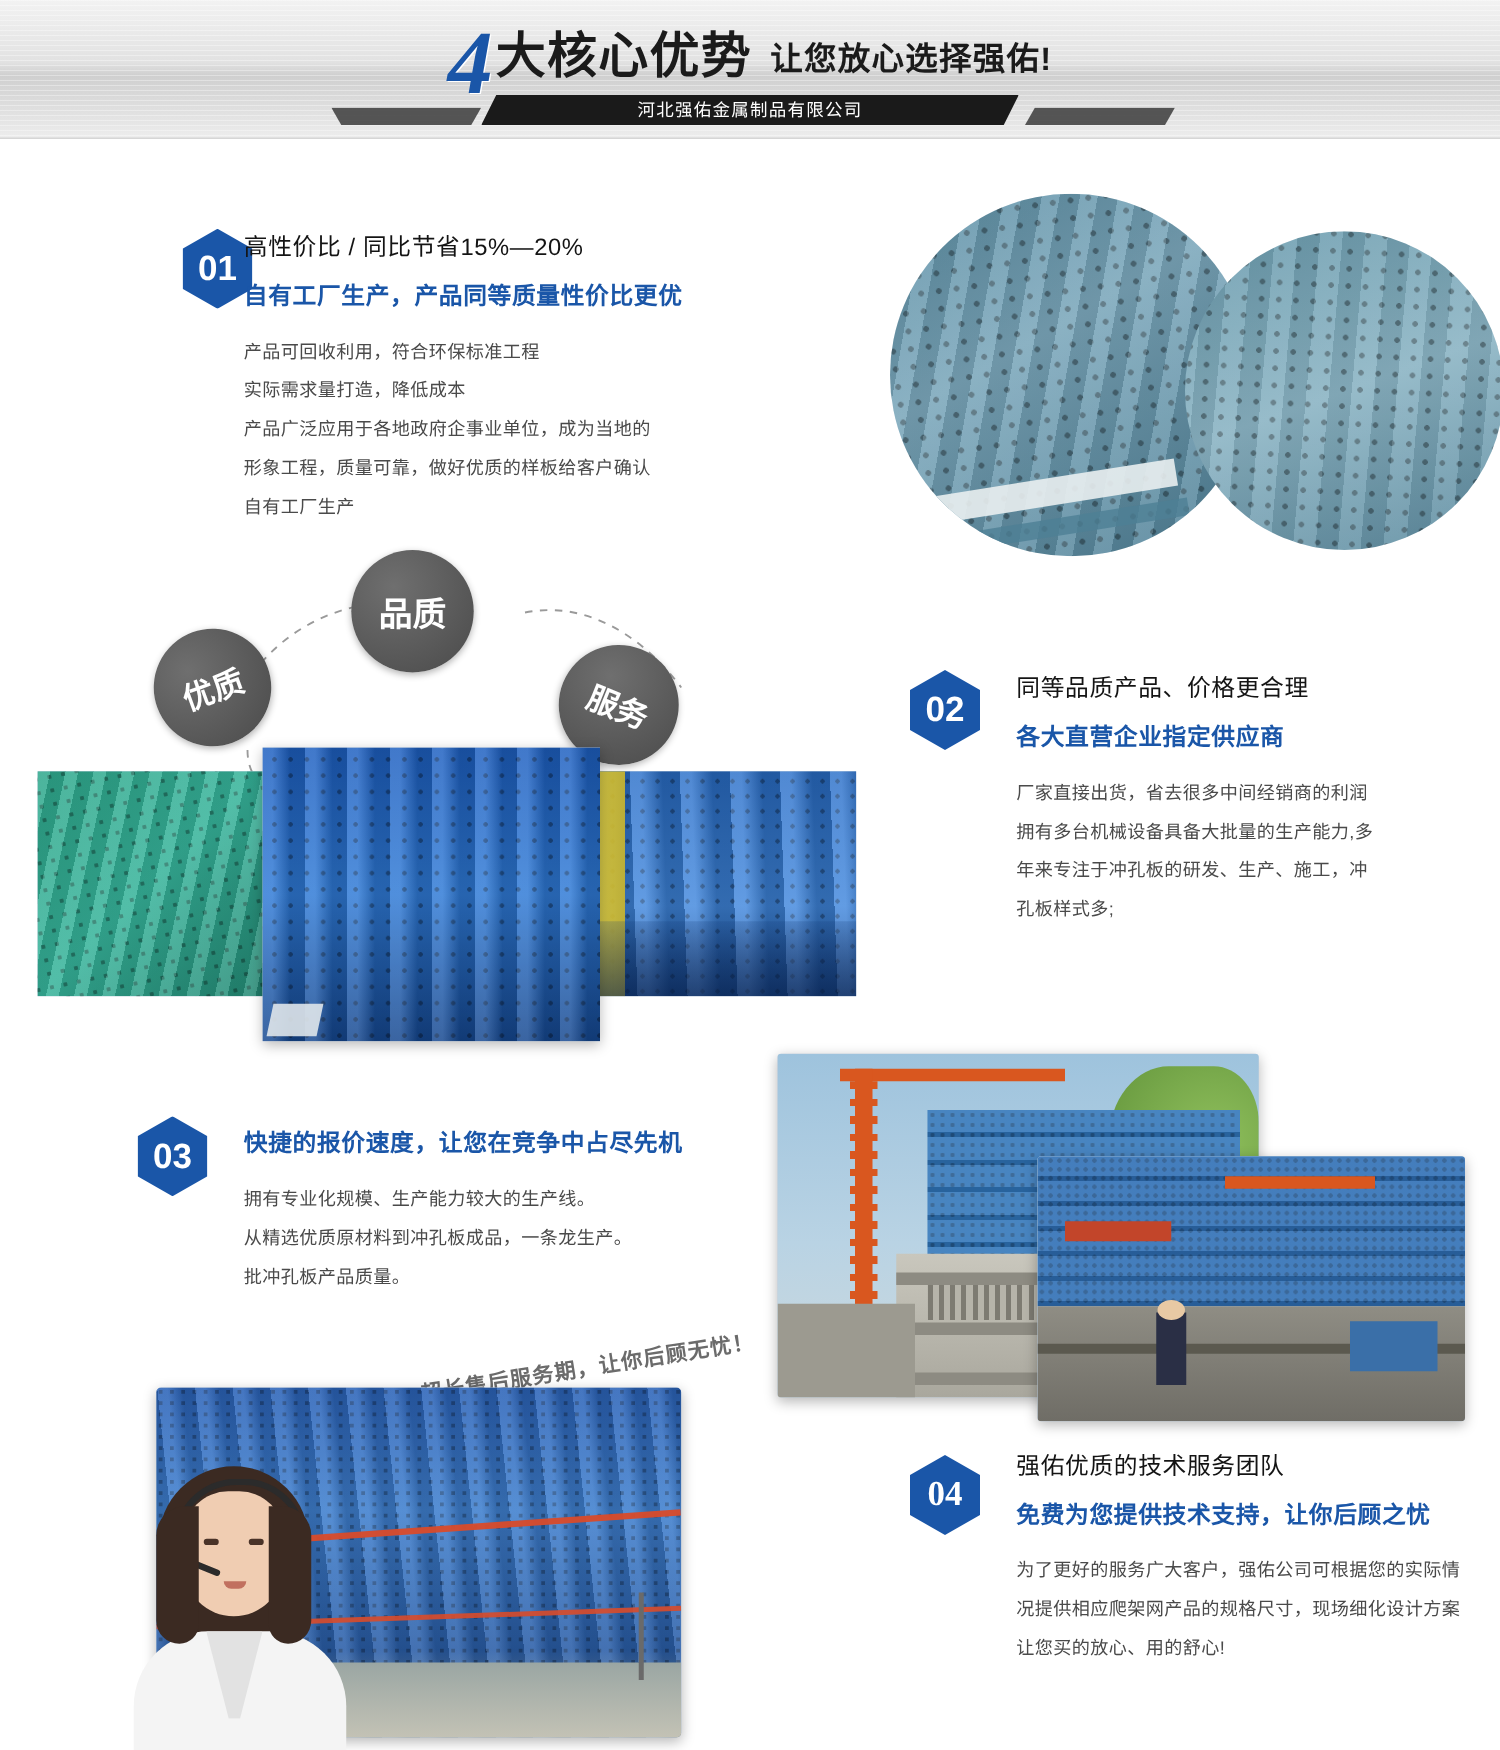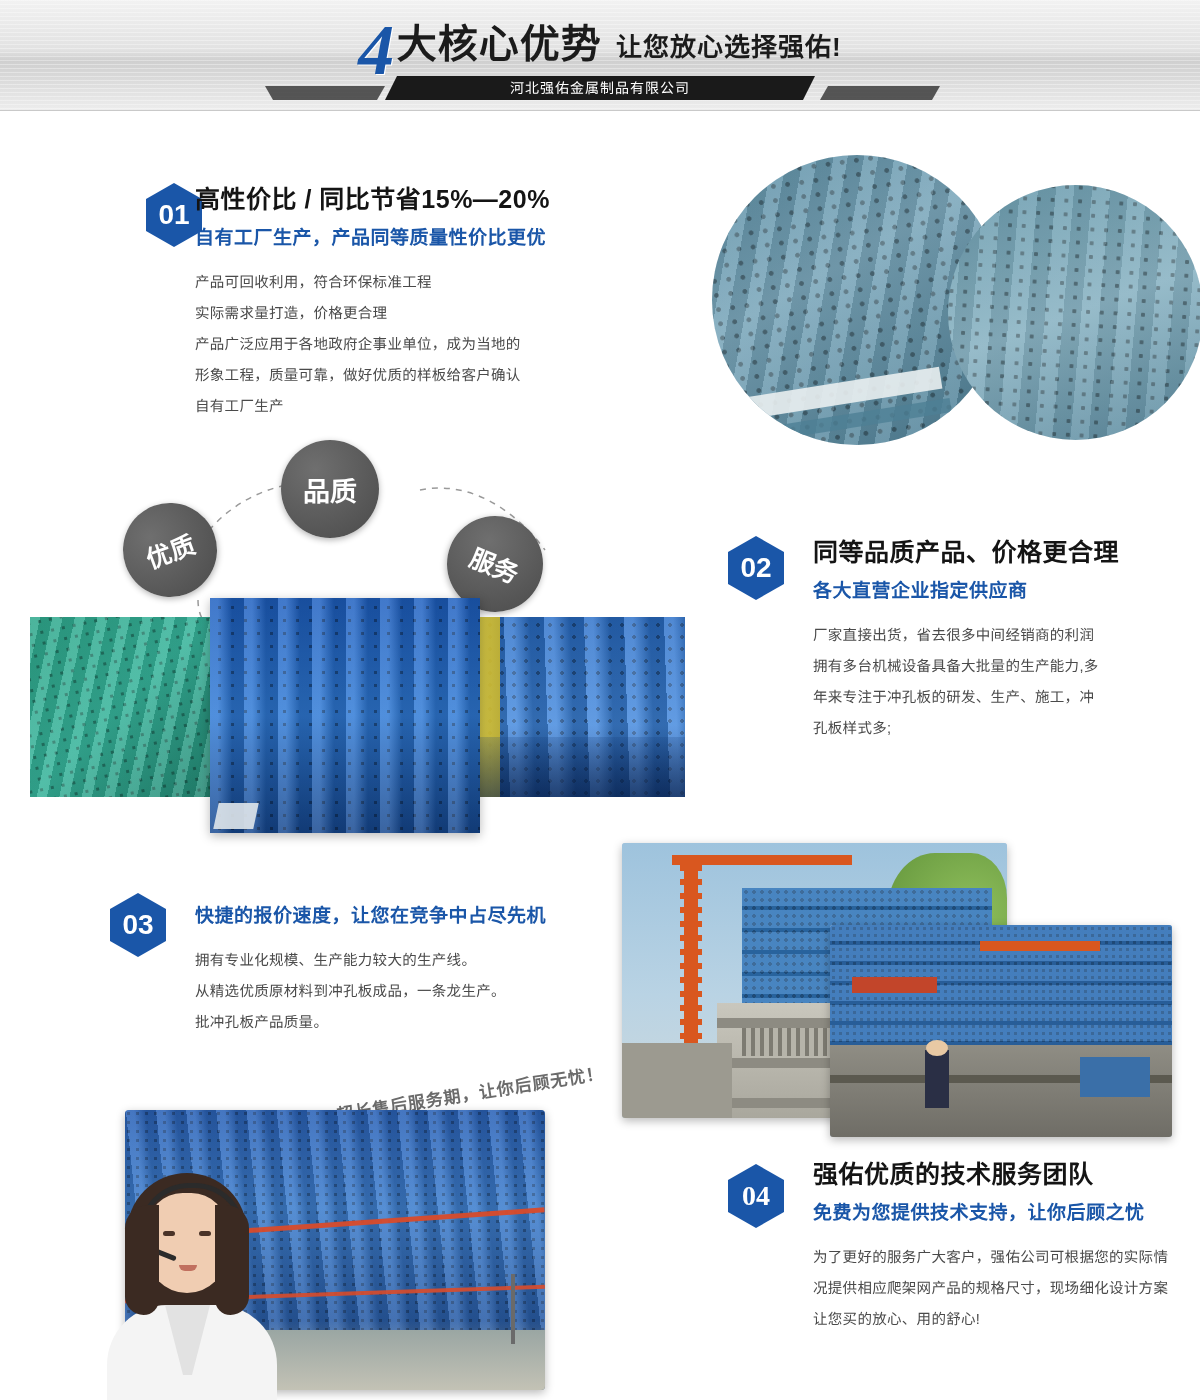--- a/index.html
+++ b/index.html
@@ -65,21 +65,21 @@
   
   .hex{
     width:56px;height:64px;background:#1a56a8;
     clip-path:polygon(50% 0%,100% 25%,100% 75%,50% 100%,0% 75%,0% 25%);
     color:#fff;font-size:28px;font-weight:bold;
     display:flex;align-items:center;justify-content:center;
     font-family:"Liberation Sans",sans-serif;
   }
   .block{position:absolute;}
   .b-title{
-    font-size:25px;font-weight:bold;color:#141414;letter-spacing:.5px;
+    font-size:19px;font-weight:normal;color:#141414;letter-spacing:.5px;
     line-height:32px;
   }
   .b-sub{
     font-size:19px;font-weight:bold;color:#1a56a8;letter-spacing:.5px;
     margin-top:10px;line-height:26px;
   }
   .b-body{
     margin-top:16px;font-size:14.5px;color:#4a4a4a;line-height:31px;
     letter-spacing:.3px;
   }
@@ -126,21 +126,21 @@
   <div class="ribbon">河北强佑金属制品有限公司</div>
 </div>
 
 <div class="block" style="left:110px;top:175px;">
   <div class="hex" style="position:absolute;left:0;top:8px;margin-left:36px;">01</div>
   <div style="position:absolute;left:85px;top:8px;width:520px;">
     <div class="b-title">高性价比 / 同比节省15%—20%</div>
     <div class="b-sub">自有工厂生产，产品同等质量性价比更优</div>
     <div class="b-body">
       <div>产品可回收利用，符合环保标准工程</div>
-      <div>实际需求量打造，价格更合理</div>
+      <div>实际需求量打造，降低成本</div>
       <div>产品广泛应用于各地政府企事业单位，成为当地的</div>
       <div>形象工程，质量可靠，做好优质的样板给客户确认</div>
       <div>自有工厂生产</div>
     </div>
   </div>
 </div>
 
 <div class="circ" style="left:712px;top:155px;width:290px;height:290px;">
   <div class="inner" style="background:linear-gradient(150deg,#5d8fa5 0%,#7ba7bb 40%,#4e7f95 100%);"></div>
   <div class="inner perf" style="background-color:transparent;opacity:.85;transform:rotate(-8deg) scale(1.3);"></div>

